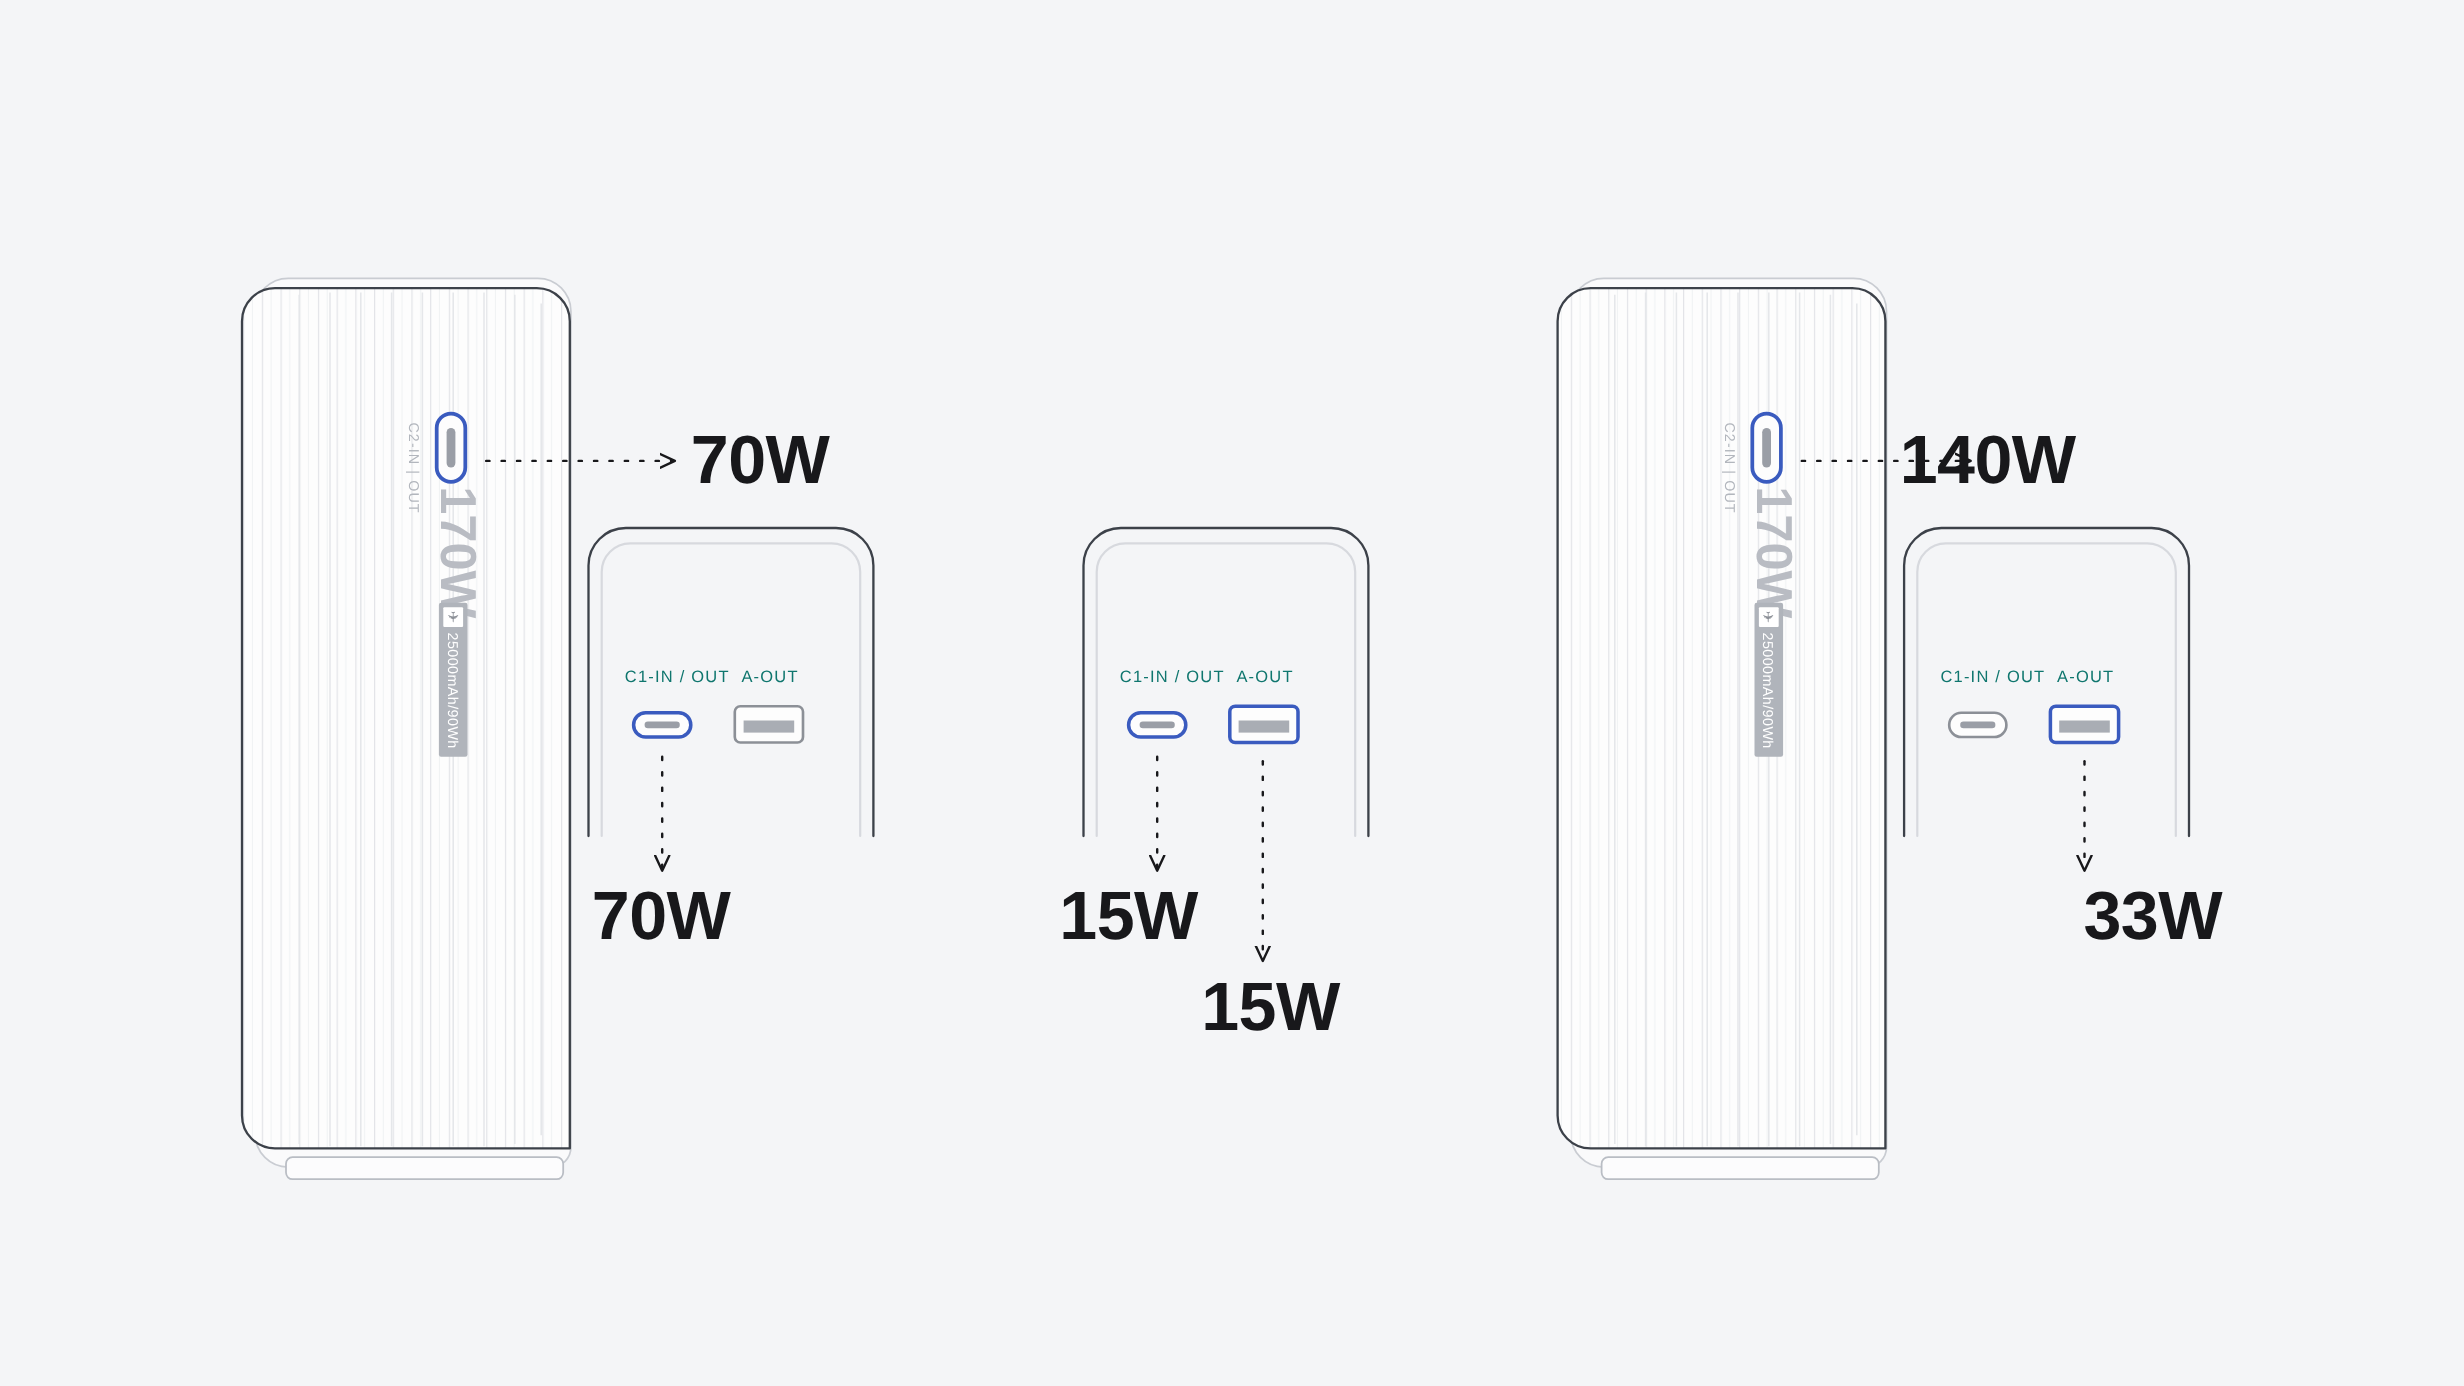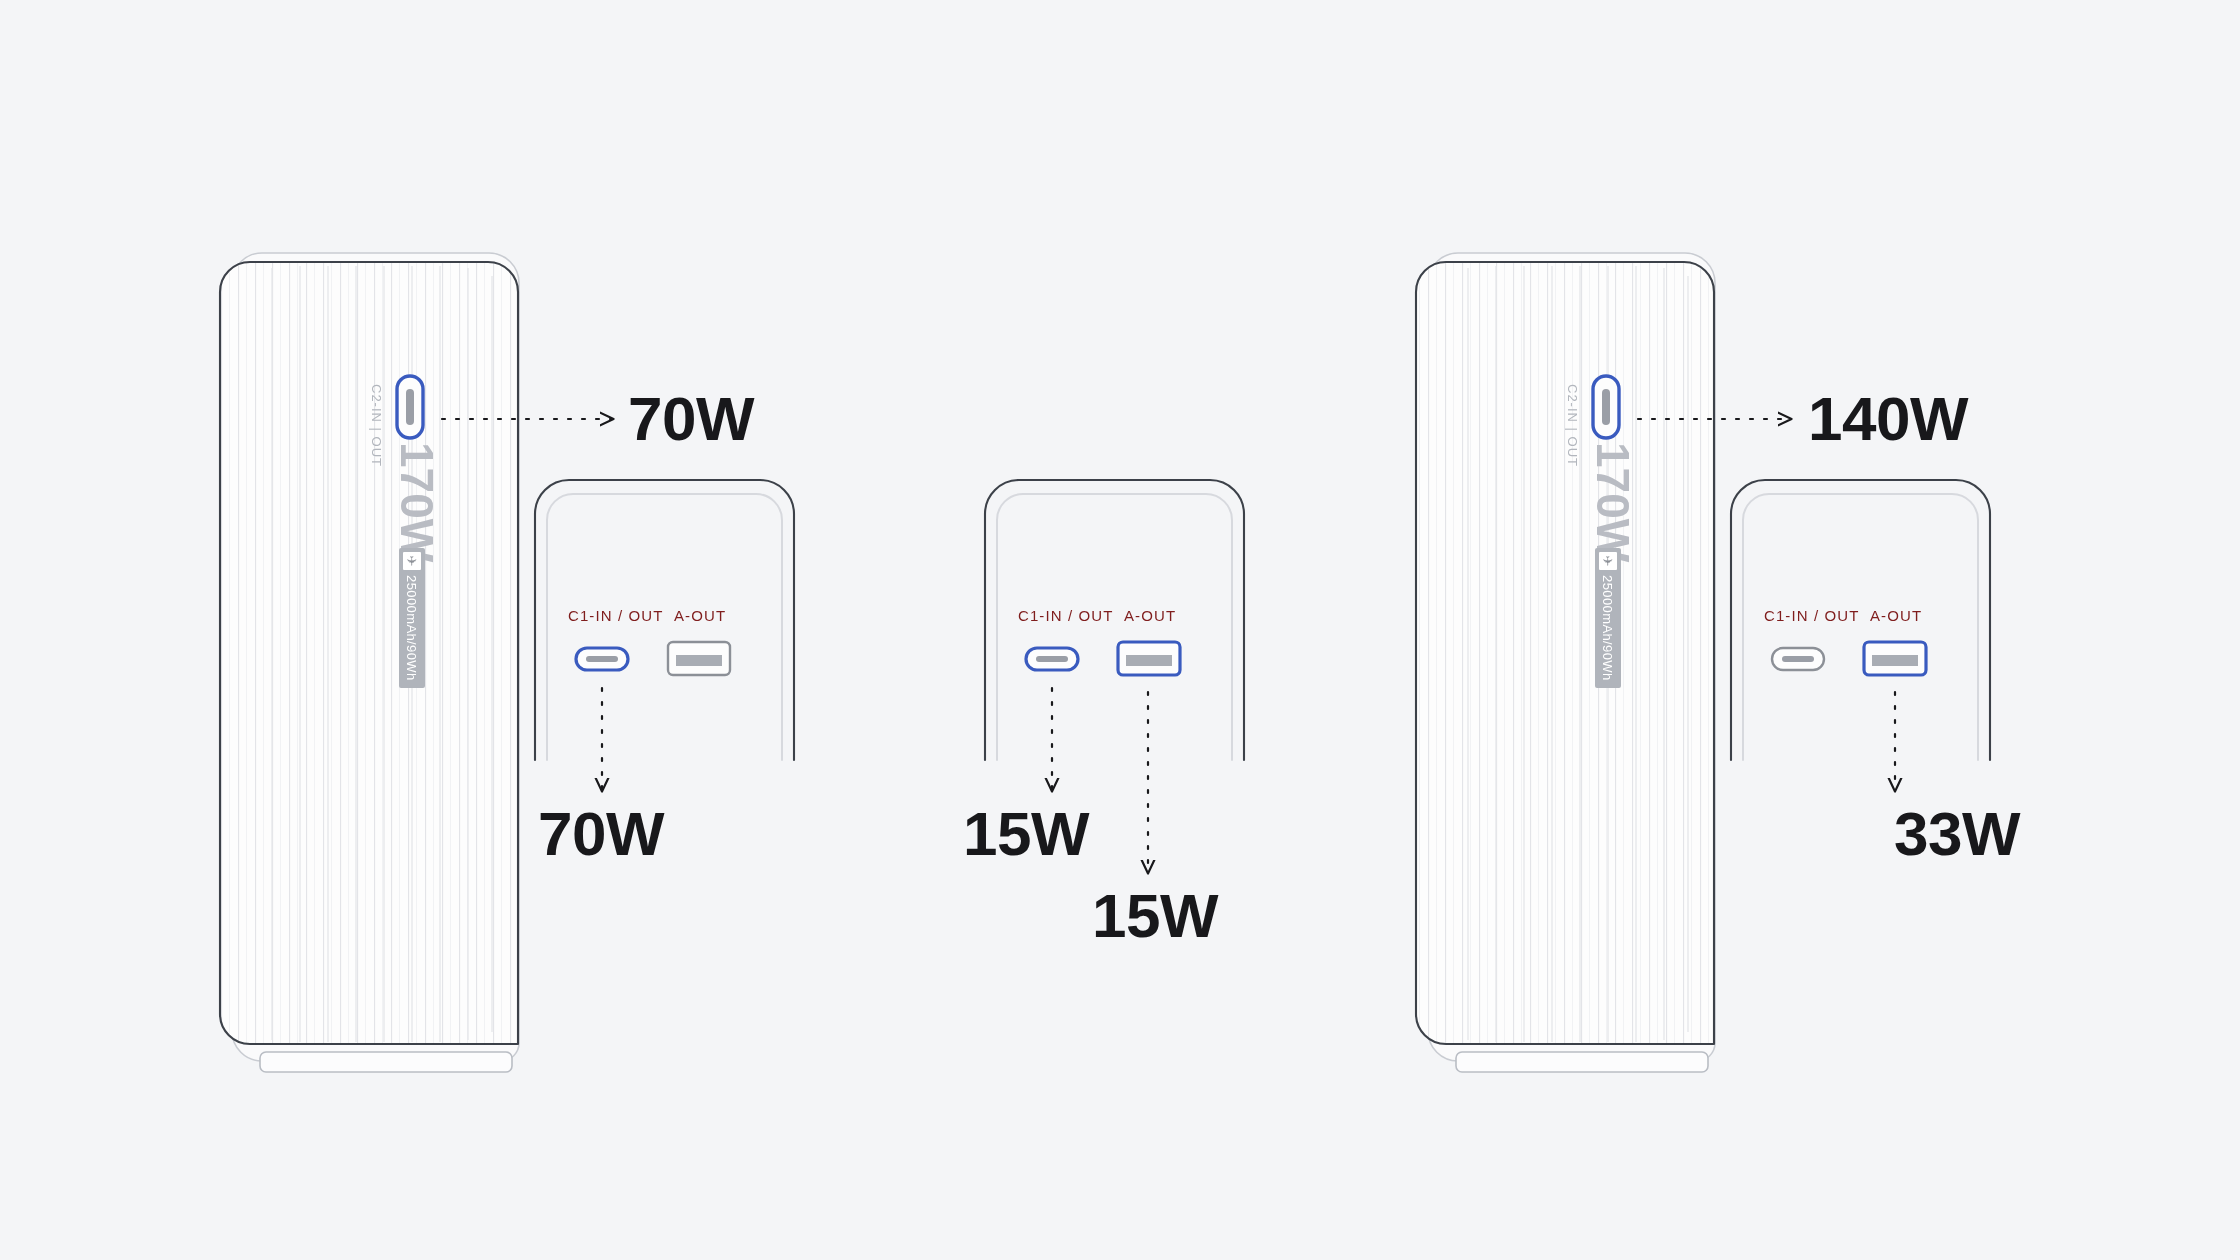--- a/index.html
+++ b/index.html
@@ -19,21 +19,21 @@
     color:#18181b;
     letter-spacing:-0.5px;
     white-space:nowrap;
     line-height:1;
   }
   .wlabel.big{font-size:62px;text-align:right;}
   .portlabel{
     position:absolute;
     font-family:"Liberation Sans", sans-serif;
     font-size:15px;
-    color:#7f1d1d;
+    color:#0f766e;
     letter-spacing:1.1px;
     white-space:nowrap;
     line-height:1;
   }
   .vtext{
     position:absolute;
     transform-origin:left top;
     white-space:nowrap;
     line-height:1;
   }
@@ -218,17 +218,17 @@
   <div class="portlabel" style="left:1870px;top:608px;">A-OUT</div>
 
   <div class="wlabel big" style="left:628px;top:388px;">70W</div>
 
   <div class="wlabel big" style="left:538px;top:803px;">70W</div>
 
   <div class="wlabel big" style="left:963px;top:803px;">15W</div>
 
   <div class="wlabel big" style="left:1092px;top:885px;">15W</div>
 
-  <div class="wlabel big" style="left:1808px;top:388px;">140W</div>
+  <div class="wlabel big" style="left:1727px;top:388px;">140W</div>
 
   <div class="wlabel big" style="left:1894px;top:803px;">33W</div>
 
 </div>
 
 </body></html>

